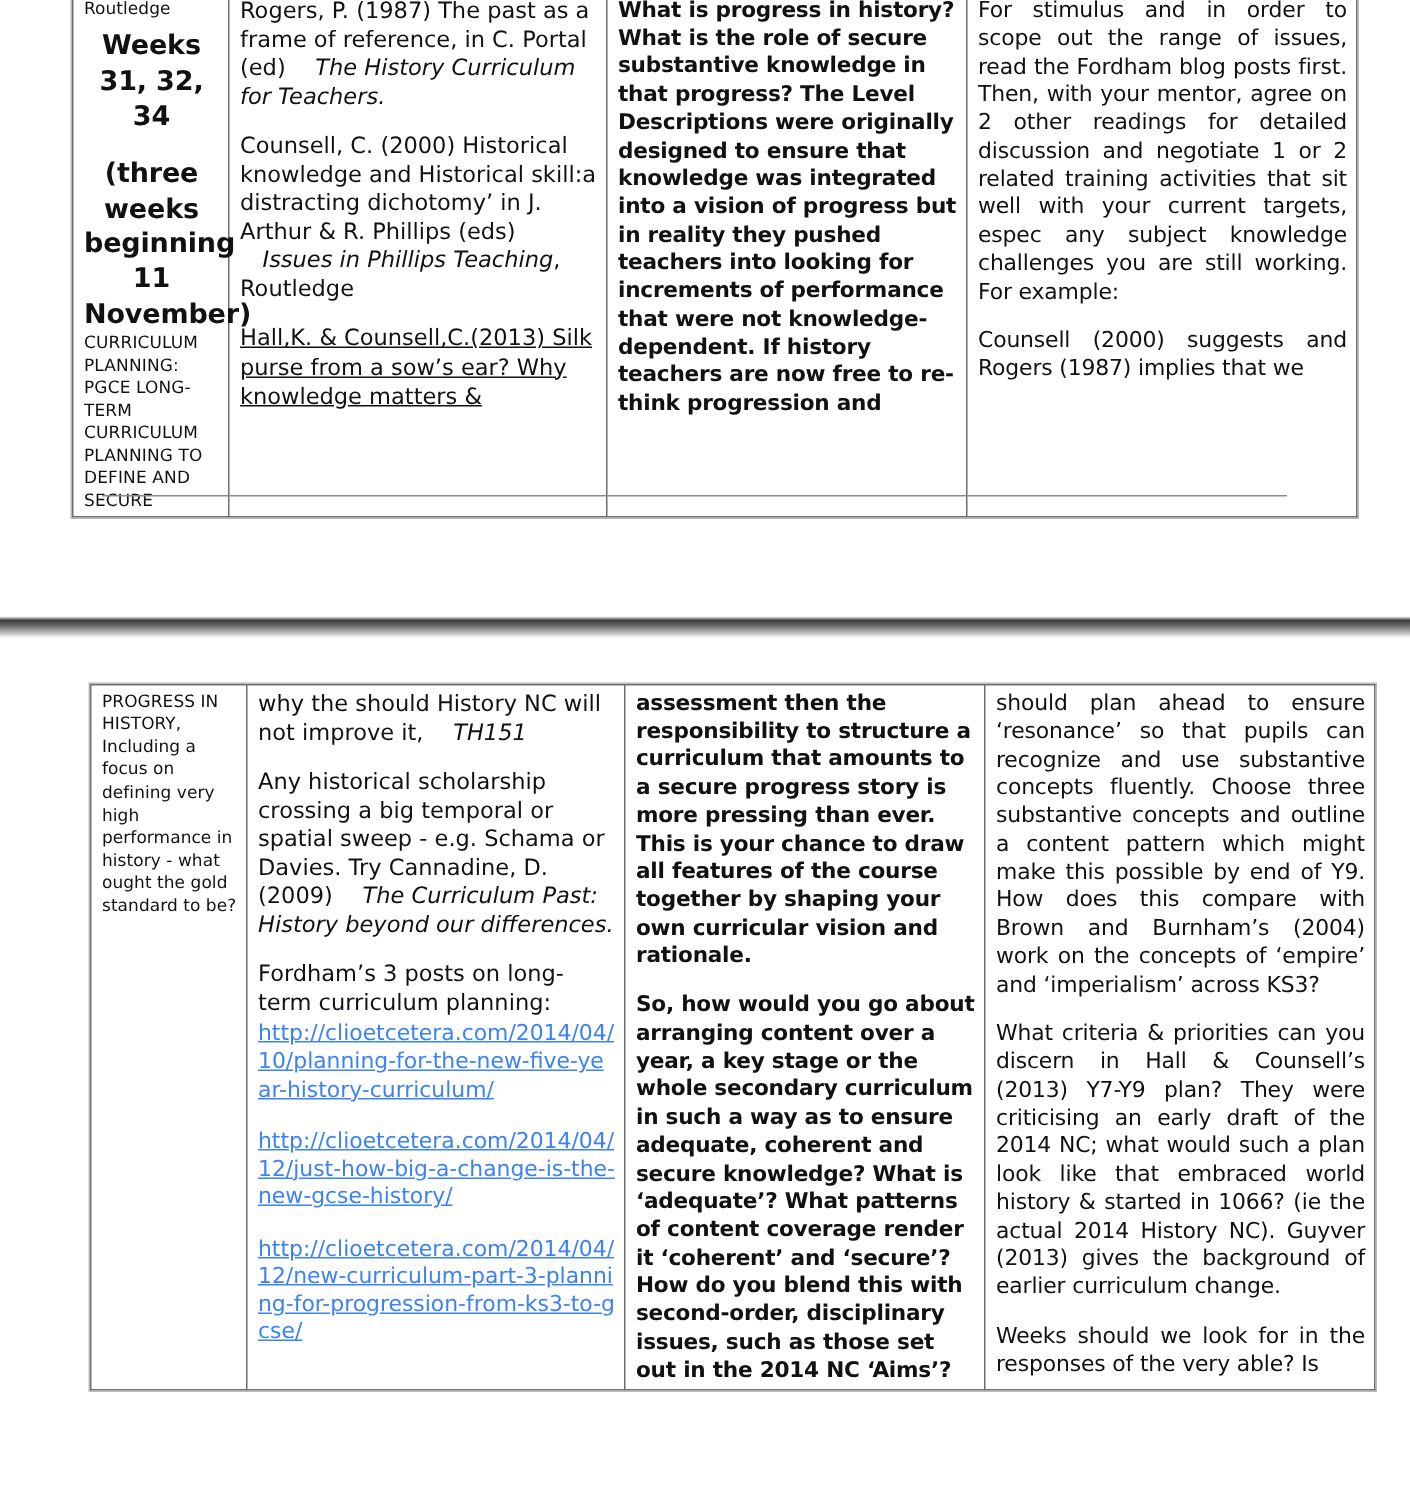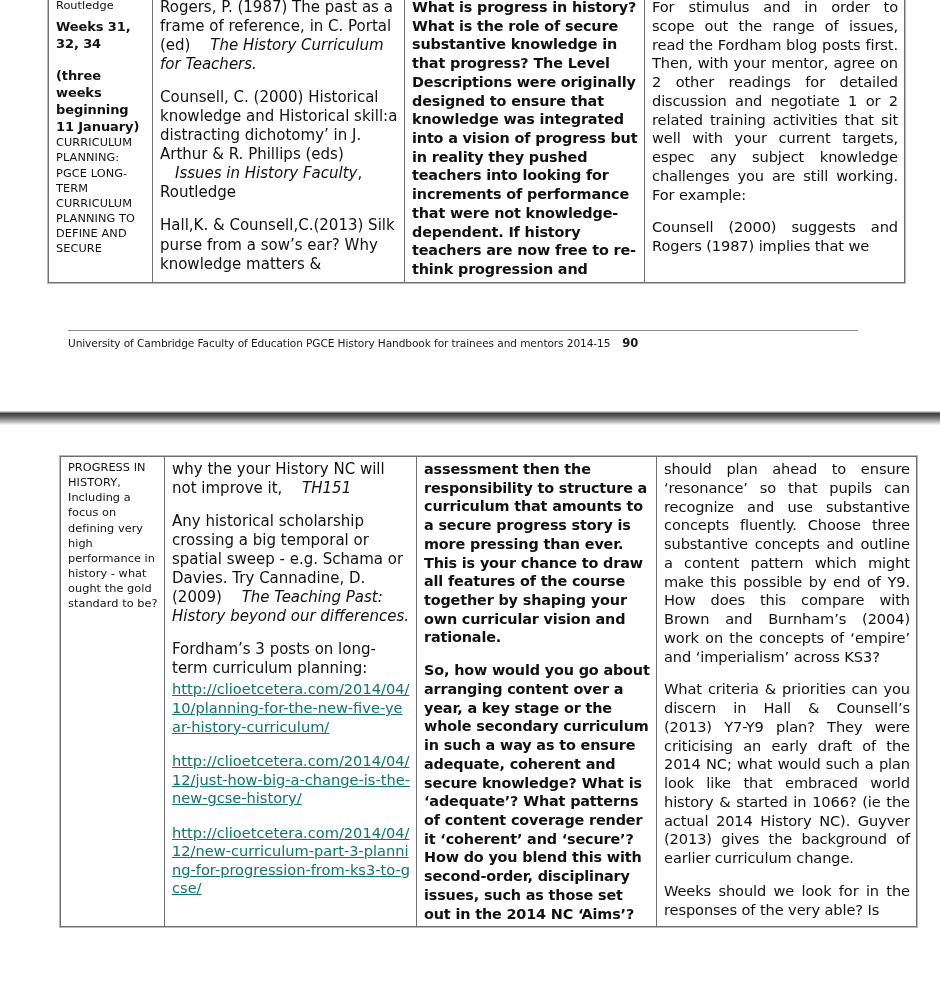--- a/index.html
+++ b/index.html
@@ -64,24 +64,25 @@
     width: 856px;
   }
 
   .col-a { width: 104px; }
   .col-b { width: 252px; }
   .col-c { width: 240px; }
   .col-d { width: 260px; }
 
   
   .cell-weeks {
-    font-size: 13px;
+    font-size: 18px;
     line-height: 1.30;
     font-weight: bold;
     letter-spacing: -0.1px;
+    text-align: center;
   }
   .cell-topic {
     font-size: 11.3px;
     line-height: 1.33;
     letter-spacing: 0.1px;
     margin-top: 14px;
   }
   .cell-topic-plain {
     font-size: 11.3px;
     line-height: 1.34;
@@ -98,28 +99,28 @@
     letter-spacing: -0.15px;
   }
   .cell-just {
     font-size: 14.6px;
     line-height: 1.285;
     text-align: justify;
     text-justify: inter-word;
     letter-spacing: -0.1px;
   }
   p.para { margin: 0 0 14px 0; }
-  p.para:last-child { margin-bottom: 0; }
+  p.para:last-child { margin-bottom: 0; text-decoration: underline; }
   p.tight { margin: 0; }
   .ital { font-style: italic; margin-left: 15px; }
   .uline { }
 
   a.doclink,
   .doclink {
-    color: #0f766e;
+    color: #3b82f6;
     text-decoration: underline;
     word-break: break-all;
     display: block;
     font-size: 14.6px;
     line-height: 1.27;
   }
   .link-group { margin: 0 0 16px 0; }
 
   
   #footer-block {
@@ -157,46 +158,45 @@
         <col class="col-b">
         <col class="col-c">
         <col class="col-d">
     </colgroup>
     <tbody>
       <tr>
 
         <td>
           <p class="cell-topic-plain tight">Routledge</p>
           <p class="cell-weeks tight" style="margin-top:6px;">Weeks 31, 32, 34</p>
-          <p class="cell-weeks tight" style="margin-top:15px;">(three weeks beginning 11 January)</p>
+          <p class="cell-weeks tight" style="margin-top:15px;">(three weeks beginning 11 November)</p>
           <p class="cell-topic tight">CURRICULUM PLANNING: PGCE LONG-TERM CURRICULUM PLANNING TO DEFINE AND SECURE</p>
         </td>
 
         <td>
           <p class="cell-reading para"><span>Rogers, P. (1987) The past as a frame of reference, in C. Portal (ed) </span><span class="ital">The History Curriculum for Teachers.</span></p>
-          <p class="cell-reading para"><span>Counsell, C. (2000) Historical knowledge and Historical skill:a distracting dichotomy’ in J. Arthur &amp; R. Phillips (eds) </span><span class="ital">Issues in History Faculty</span><span>, Routledge</span></p>
+          <p class="cell-reading para"><span>Counsell, C. (2000) Historical knowledge and Historical skill:a distracting dichotomy’ in J. Arthur &amp; R. Phillips (eds) </span><span class="ital">Issues in Phillips Teaching</span><span>, Routledge</span></p>
           <p class="cell-reading para">Hall,K. &amp; Counsell,C.(2013) Silk purse from a sow’s ear? Why knowledge matters &amp;</p>
         </td>
 
         <td>
           <p class="cell-bold tight">What is progress in history?  What is the role of secure substantive knowledge in that progress?  The Level Descriptions were originally designed to ensure that knowledge was integrated into a vision of progress but in reality they pushed teachers into looking for increments of performance that were not knowledge-dependent. If history teachers are now free to re-think progression and</p>
         </td>
 
         <td>
           <p class="cell-just para"><span>For stimulus and in order to scope out the range of issues, read </span><span class="uline">the Fordham blog posts first</span><span>. Then, with your mentor, agree on </span><span class="uline">2 other readings</span><span> for detailed discussion and negotiate 1 or 2 related training activities that sit well with your current targets, espec any subject knowledge challenges you are still working. For example:</span></p>
           <p class="cell-just tight">Counsell (2000) suggests and Rogers (1987) implies that we</p>
         </td>
 
       </tr>
     </tbody>
   </table>
 
   <div id="footer-block">
     <div id="footer-rule"></div>
-    <div id="footer-text"><span>University of Cambridge Faculty of Education PGCE History Handbook for trainees and mentors 2014-15</span><span id="footer-page">90</span></div>
   </div>
 
 </div>
 
 <div id="page-separator"></div>
 
 <div class="page" id="page-bottom">
 
   <table class="doc-table" id="table-bottom">
     <colgroup>
@@ -206,23 +206,23 @@
         <col class="col-d">
     </colgroup>
     <tbody>
       <tr>
 
         <td>
           <p class="cell-topic-plain tight">PROGRESS IN HISTORY, Including a focus on defining very high performance in history - what ought the gold standard to be?</p>
         </td>
 
         <td>
-          <p class="cell-reading para"><span>why the your History NC will not improve it, </span><span class="ital">TH151</span></p>
-
-          <p class="cell-reading para"><span>Any historical scholarship crossing a big temporal or spatial sweep - e.g. Schama or Davies. Try Cannadine, D. (2009) </span><span class="ital">The Teaching Past: History beyond our differences.</span></p>
+          <p class="cell-reading para"><span>why the should History NC will not improve it, </span><span class="ital">TH151</span></p>
+
+          <p class="cell-reading para"><span>Any historical scholarship crossing a big temporal or spatial sweep - e.g. Schama or Davies. Try Cannadine, D. (2009) </span><span class="ital">The Curriculum Past: History beyond our differences.</span></p>
 
           <p class="cell-reading" style="margin:0 0 2px 0;">Fordham’s 3 posts on long-term curriculum planning:</p>
 
           <div class="link-group">
             <span class="doclink">http://clioetcetera.com/2014/04/10/planning-for-the-new-five-year-history-curriculum/</span>
           </div>
           <div class="link-group">
             <span class="doclink">http://clioetcetera.com/2014/04/12/just-how-big-a-change-is-the-new-gcse-history/</span>
           </div>
           <div class="link-group">

